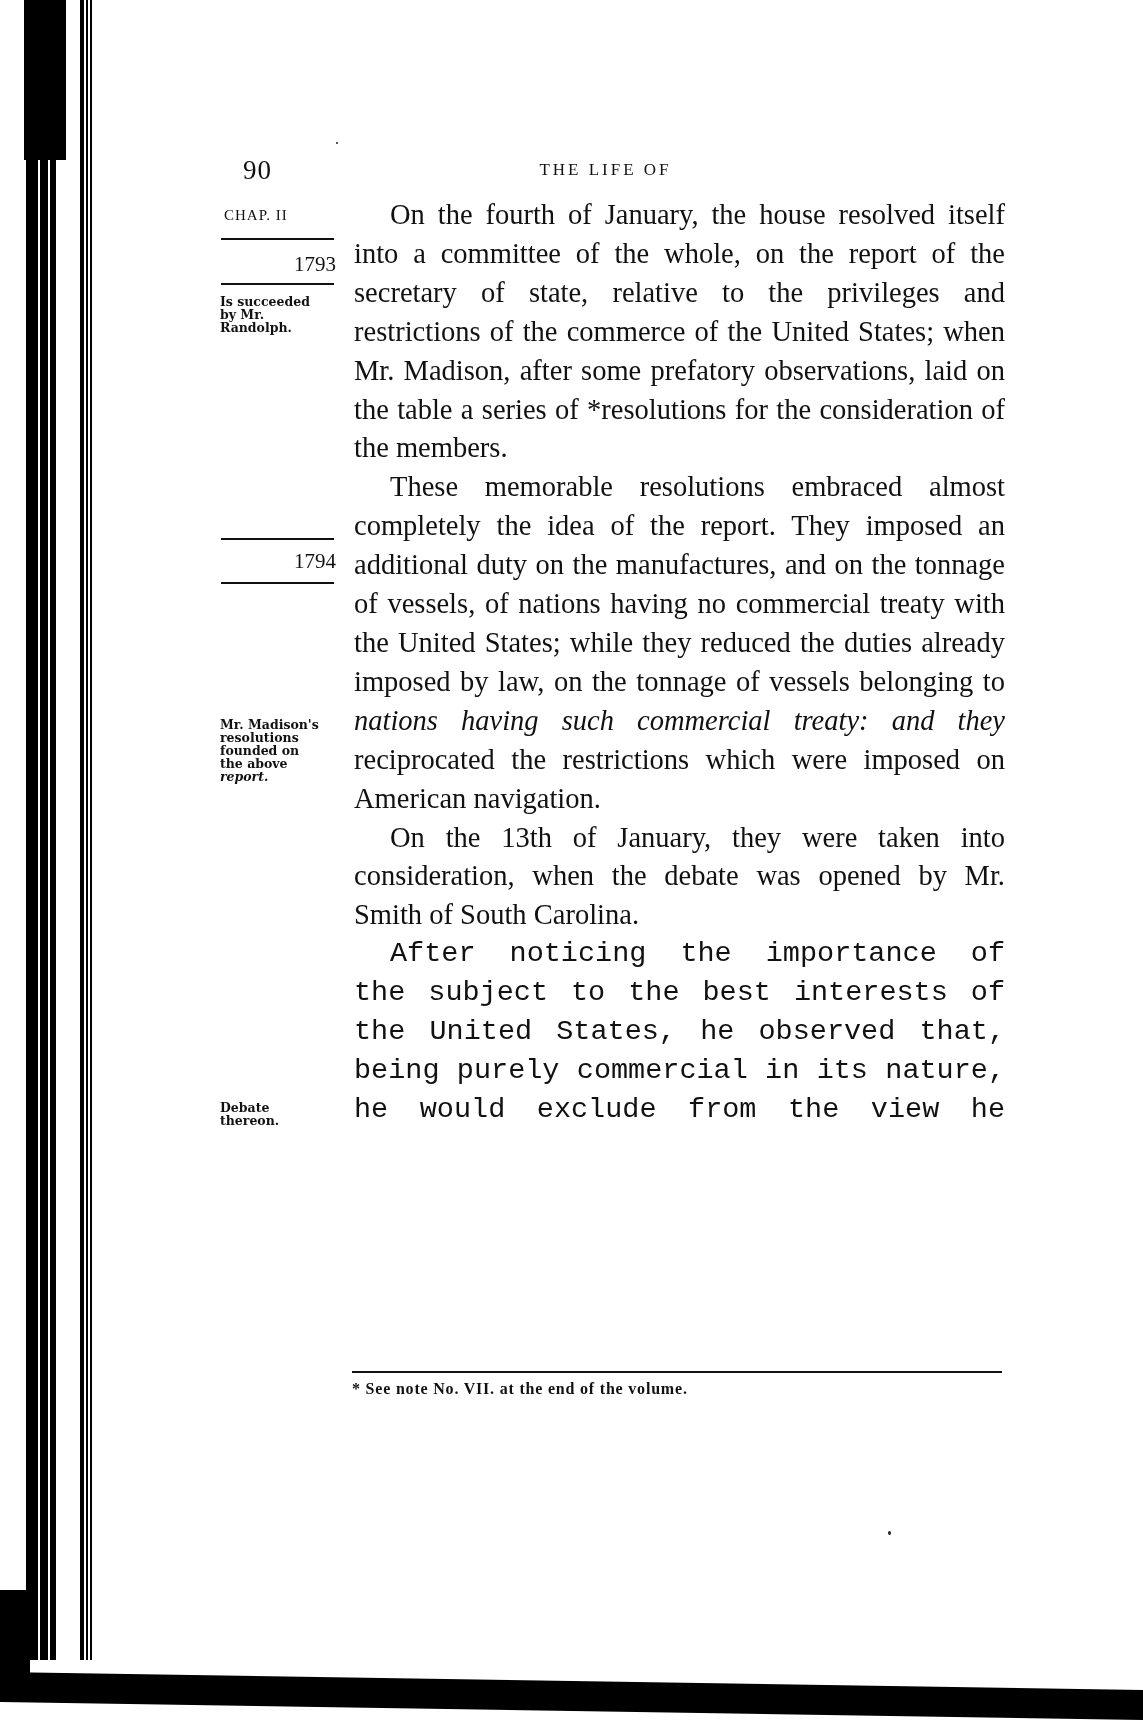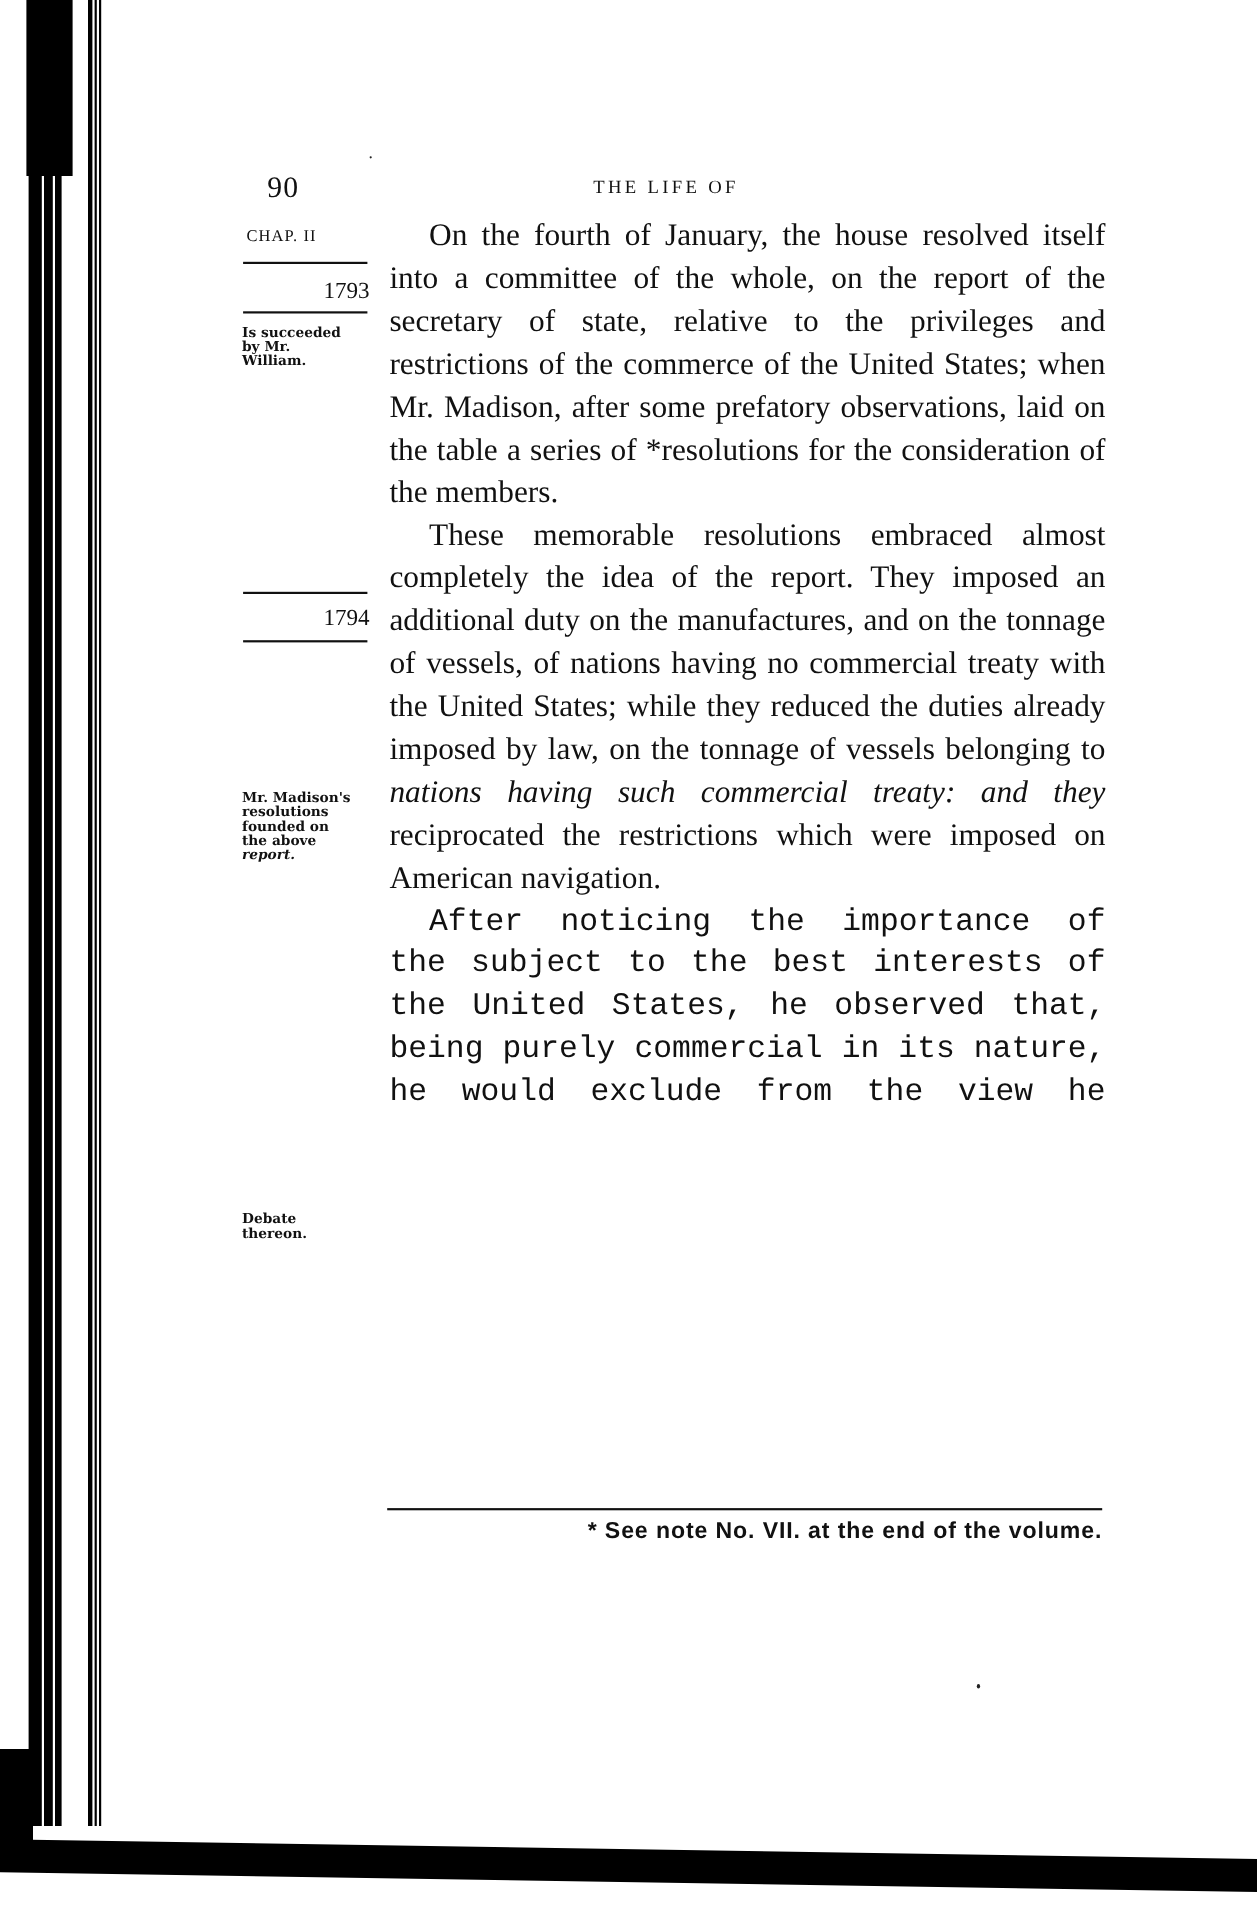--- a/index.html
+++ b/index.html
@@ -36,23 +36,23 @@
     position: absolute; left: 354px; width: 651px; top: 196px;
     font-size: 28.5px; line-height: 38.9px; text-align: justify;
   }
   .main p { margin: 0; text-indent: 36px; text-align-last: left; }
   .main p.cont { text-indent: 0; }
   .main .it { font-style: italic; }
   .footnote-rule {
     position: absolute; left: 352px; width: 650px; top: 1371px; height: 2px; background: #111;
   }
   .footnote {
-    position: absolute; left: 352px; width: 650px; top: 1380px; text-align: right;
-    font-size: 21px; letter-spacing: 0.8px; font-weight: bold;
-    font-family: Liberation Sans, sans-serif;
+    position: absolute; left: 352px; width: 650px; top: 1380px; text-align: left;
+    font-size: 16px; letter-spacing: 0.8px; font-weight: bold;
+    font-family: Liberation Serif, serif;
   }
   .speck { position: absolute; background: #222; border-radius: 50%; }
 </style>
 </head>
 <body>
 
 <div class="spine">
   <div class="bar" style="left:24px;top:0;width:42px;height:160px;"></div>
   <div class="bar" style="left:26px;top:160px;width:12px;height:1500px;"></div>
   <div class="bar" style="left:40px;top:160px;width:8px;height:1500px;"></div>
@@ -67,21 +67,21 @@
 <div class="page-number">90</div>
 <div class="running-head"><span>THE LIFE OF</span></div>
 
 <div class="margin chap" style="top:207px;">CHAP. II</div>
 <div class="rule" style="top:238px;"></div>
 <div class="margin year" style="top:252px;">1793</div>
 <div class="rule" style="top:283px;height:1.5px;"></div>
 <div class="margin note" style="top:295px;">
   <div>Is succeeded</div>
   <div>by Mr.</div>
-  <div>William.</div>
+  <div>Randolph.</div>
 </div>
 
 <div class="rule" style="top:538px;height:1.5px;"></div>
 <div class="margin year" style="top:549px;">1794</div>
 <div class="rule" style="top:582px;height:1.5px;"></div>
 
 <div class="margin note" style="top:718px;">
   <div>Mr. Madison's</div>
   <div>resolutions</div>
   <div>founded on</div>
@@ -90,20 +90,21 @@
 </div>
 
 <div class="margin note" style="top:1101px;">
   <div>Debate</div>
   <div>thereon.</div>
 </div>
 
 <div class="main">
   <p>On the fourth of January, the house resolved itself into a committee of the whole, on the report of the secretary of state, relative to the privileges and restrictions of the commerce of the United States; when Mr. Madison, after some prefatory observations, laid on the table a series of *resolutions for the consideration of the members.</p>
   <p><span>These memorable resolutions embraced almost completely the idea of the report. They imposed an additional duty on the manufactures, and on the tonnage of vessels, of nations having no commercial treaty with the United States; while they reduced the duties already imposed by law, on the tonnage of vessels belonging to </span><span class="it">nations having such commercial treaty: and they</span><span> reciprocated the restrictions which were imposed on American navigation.</span></p>
+  <p>On the 13th of January, they were taken into consideration, when the debate was opened by Mr. Smith of South Carolina.</p>
   <p style="text-align-last:justify;font-family:Liberation Mono, monospace;">After noticing the importance of the subject to the best interests of the United States, he observed that, being purely commercial in its nature, he would exclude from the view he</p>
 </div>
 
 <div class="footnote-rule"></div>
 <div class="footnote">* See note No. VII. at the end of the volume.</div>
 
 <div class="speck" style="left:888px;top:1531px;width:3px;height:4px;"></div>
 <div class="speck" style="left:336px;top:142px;width:2px;height:2px;"></div>
 
 </body></html>

